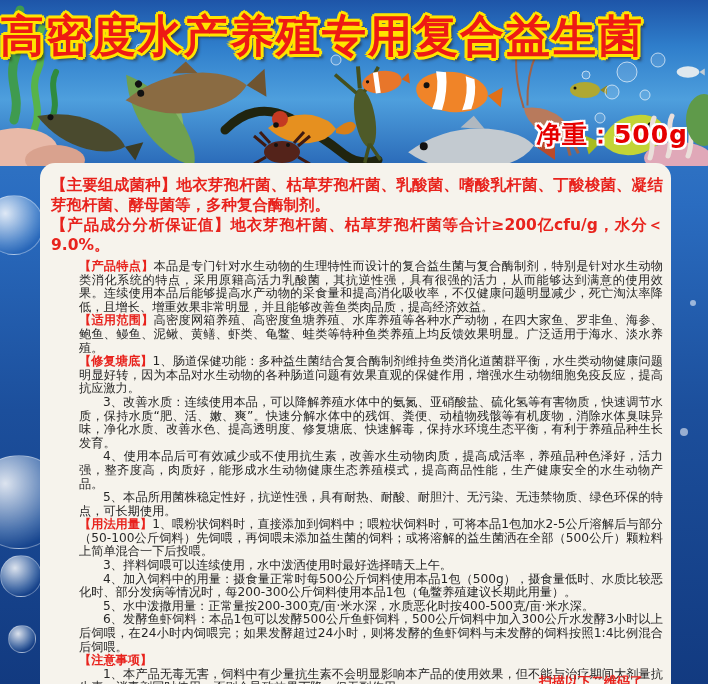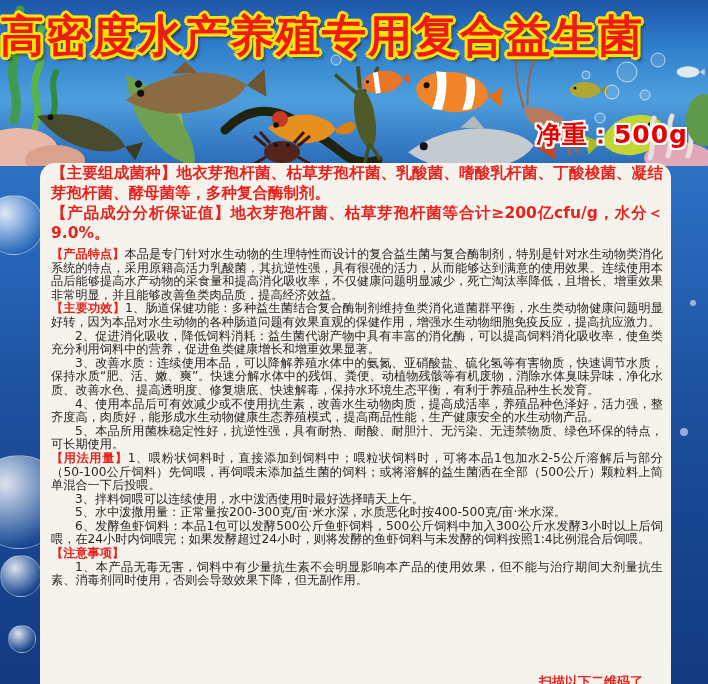--- a/index.html
+++ b/index.html
@@ -23,25 +23,25 @@
          text-shadow:-2px -2px 0 #ffe400,2px -2px 0 #ffe400,-2px 2px 0 #ffe400,2px 2px 0 #ffe400,
                      -3px 0 0 #ffe400,3px 0 0 #ffe400,0 -3px 0 #ffe400,0 3px 0 #ffe400,
                      4px 4px 3px rgba(40,20,0,.55);}
   .net-weight{position:absolute;top:118px;right:20px;
          font-size:25px;font-weight:bold;letter-spacing:1px;color:#e60000;white-space:nowrap;
          text-shadow:-2px -2px 0 #fff,2px -2px 0 #fff,-2px 2px 0 #fff,2px 2px 0 #fff,
                      -2px 0 0 #fff,2px 0 0 #fff,0 -2px 0 #fff,0 2px 0 #fff;}
 
   
   .content-box{position:absolute;left:40px;top:163px;width:631px;height:521px;
-               box-sizing:border-box;padding:0 8px 0 11px;
+               box-sizing:border-box;padding:12px 8px 0 11px;
                background:#f6f3ec;border-radius:15px 15px 0 0;overflow:hidden;}
   p{margin:0;text-align:justify;}
   .sec1{color:#e8231d;font-size:15.5px;line-height:20px;font-weight:bold;}
-  .b{font-size:12.2px;line-height:13.6px;color:#262626;font-weight:500;}
+  .b{font-size:12.2px;line-height:13.6px;color:#262626;font-weight:500;margin-left:28px;}
   .hdr{color:#e8231d;font-weight:bold;}
   .gap-top{margin-top:5px;}
   .ind{text-indent:24px;}
   .qr-note{position:absolute;right:28px;bottom:-7px;color:#e8231d;
            font-size:13px;font-weight:bold;white-space:nowrap;}
 </style>
 </head>
 <body>
 
 <div id="page">
@@ -181,29 +181,30 @@
   <div class="content-box">
 
     <p class="sec1"><span class="hdr">【主要组成菌种】</span><span>地衣芽孢杆菌、枯草芽孢杆菌、乳酸菌、嗜酸乳杆菌、丁酸梭菌、凝结芽孢杆菌、酵母菌等，多种复合酶制剂。</span></p>
 
 
     <p class="sec1"><span class="hdr">【产品成分分析保证值】</span><span>地衣芽孢杆菌、枯草芽孢杆菌等合计≥200亿cfu/g，水分＜9.0%。</span></p>
 
     <p class="b gap-top"><span class="hdr">【产品特点】</span><span>本品是专门针对水生动物的生理特性而设计的复合益生菌与复合酶制剂，特别是针对水生动物类消化系统的特点，采用原籍高活力乳酸菌，其抗逆性强，具有很强的活力，从而能够达到满意的使用效果。连续使用本品后能够提高水产动物的采食量和提高消化吸收率，不仅健康问题明显减少，死亡淘汰率降低，且增长、增重效果非常明显，并且能够改善鱼类肉品质，提高经济效益。</span></p>
 
 
-
-    <p class="b"><span class="hdr">【主要功效】</span><span>1、肠道保健功能：多种益生菌结合复合酶制剂维持鱼类消化道菌群平衡，水生类动物健康问题明显好转，因为本品对水生动物的各种肠道问题有效果直观的保健作用，增强水生动物细胞免疫反应，提高抗应激力。</span></p>
-    <p class="b ind">2、促进消化吸收，降低饲料消耗：益生菌代谢产物中具有丰富的消化酶，可以提高饲料消化吸收率，使鱼类充分利用饲料中的营养，促进鱼类健康增长和增重效果显著。</p>
+    <p class="b"><span class="hdr">【适用范围】</span><span>高密度网箱养殖、高密度鱼塘养殖、水库养殖等各种水产动物，在四大家鱼、罗非鱼、海参、鲍鱼、鳗鱼、泥鳅、黄鳝、虾类、龟鳖、蛙类等特种鱼类养殖上均反馈效果明显。广泛适用于海水、淡水养殖。</span></p>
+
+    <p class="b"><span class="hdr">【修复塘底】</span><span>1、肠道保健功能：多种益生菌结合复合酶制剂维持鱼类消化道菌群平衡，水生类动物健康问题明显好转，因为本品对水生动物的各种肠道问题有效果直观的保健作用，增强水生动物细胞免疫反应，提高抗应激力。</span></p>
     <p class="b ind">3、改善水质：连续使用本品，可以降解养殖水体中的氨氮、亚硝酸盐、硫化氢等有害物质，快速调节水质，保持水质“肥、活、嫩、爽”。快速分解水体中的残饵、粪便、动植物残骸等有机废物，消除水体臭味异味，净化水质、改善水色、提高透明度、修复塘底、快速解毒，保持水环境生态平衡，有利于养殖品种生长发育。</p>
     <p class="b ind">4、使用本品后可有效减少或不使用抗生素，改善水生动物肉质，提高成活率，养殖品种色泽好，活力强，整齐度高，肉质好，能形成水生动物健康生态养殖模式，提高商品性能，生产健康安全的水生动物产品。</p>
     <p class="b ind">5、本品所用菌株稳定性好，抗逆性强，具有耐热、耐酸、耐胆汁、无污染、无违禁物质、绿色环保的特点，可长期使用。</p>
 
     <p class="b"><span class="hdr">【用法用量】</span><span>1、喂粉状饲料时，直接添加到饲料中；喂粒状饲料时，可将本品1包加水2-5公斤溶解后与部分（50-100公斤饲料）先饲喂，再饲喂未添加益生菌的饲料；或将溶解的益生菌洒在全部（500公斤）颗粒料上简单混合一下后投喂。</span></p>
     <p class="b ind">3、拌料饲喂可以连续使用，水中泼洒使用时最好选择晴天上午。</p>
+    <p class="b ind">4、加入饲料中的用量：摄食量正常时每500公斤饲料使用本品1包（500g），摄食量低时、水质比较恶化时、部分发病等情况时，每200-300公斤饲料使用本品1包（龟鳖养殖建议长期此用量）。</p>
     <p class="b ind">5、水中泼撒用量：正常量按200-300克/亩·米水深，水质恶化时按400-500克/亩·米水深。</p>
     <p class="b ind">6、发酵鱼虾饲料：本品1包可以发酵500公斤鱼虾饲料，500公斤饲料中加入300公斤水发酵3小时以上后饲喂，在24小时内饲喂完；如果发酵超过24小时，则将发酵的鱼虾饲料与未发酵的饲料按照1:4比例混合后饲喂。</p>
 
     <p class="b"><span class="hdr">【注意事项】</span></p>
     <p class="b ind">1、本产品无毒无害，饲料中有少量抗生素不会明显影响本产品的使用效果，但不能与治疗期间大剂量抗生素、消毒剂同时使用，否则会导致效果下降，但无副作用。</p>
 
     <div class="qr-note">扫描以下二维码了</div>
   </div>
 
 </div>

